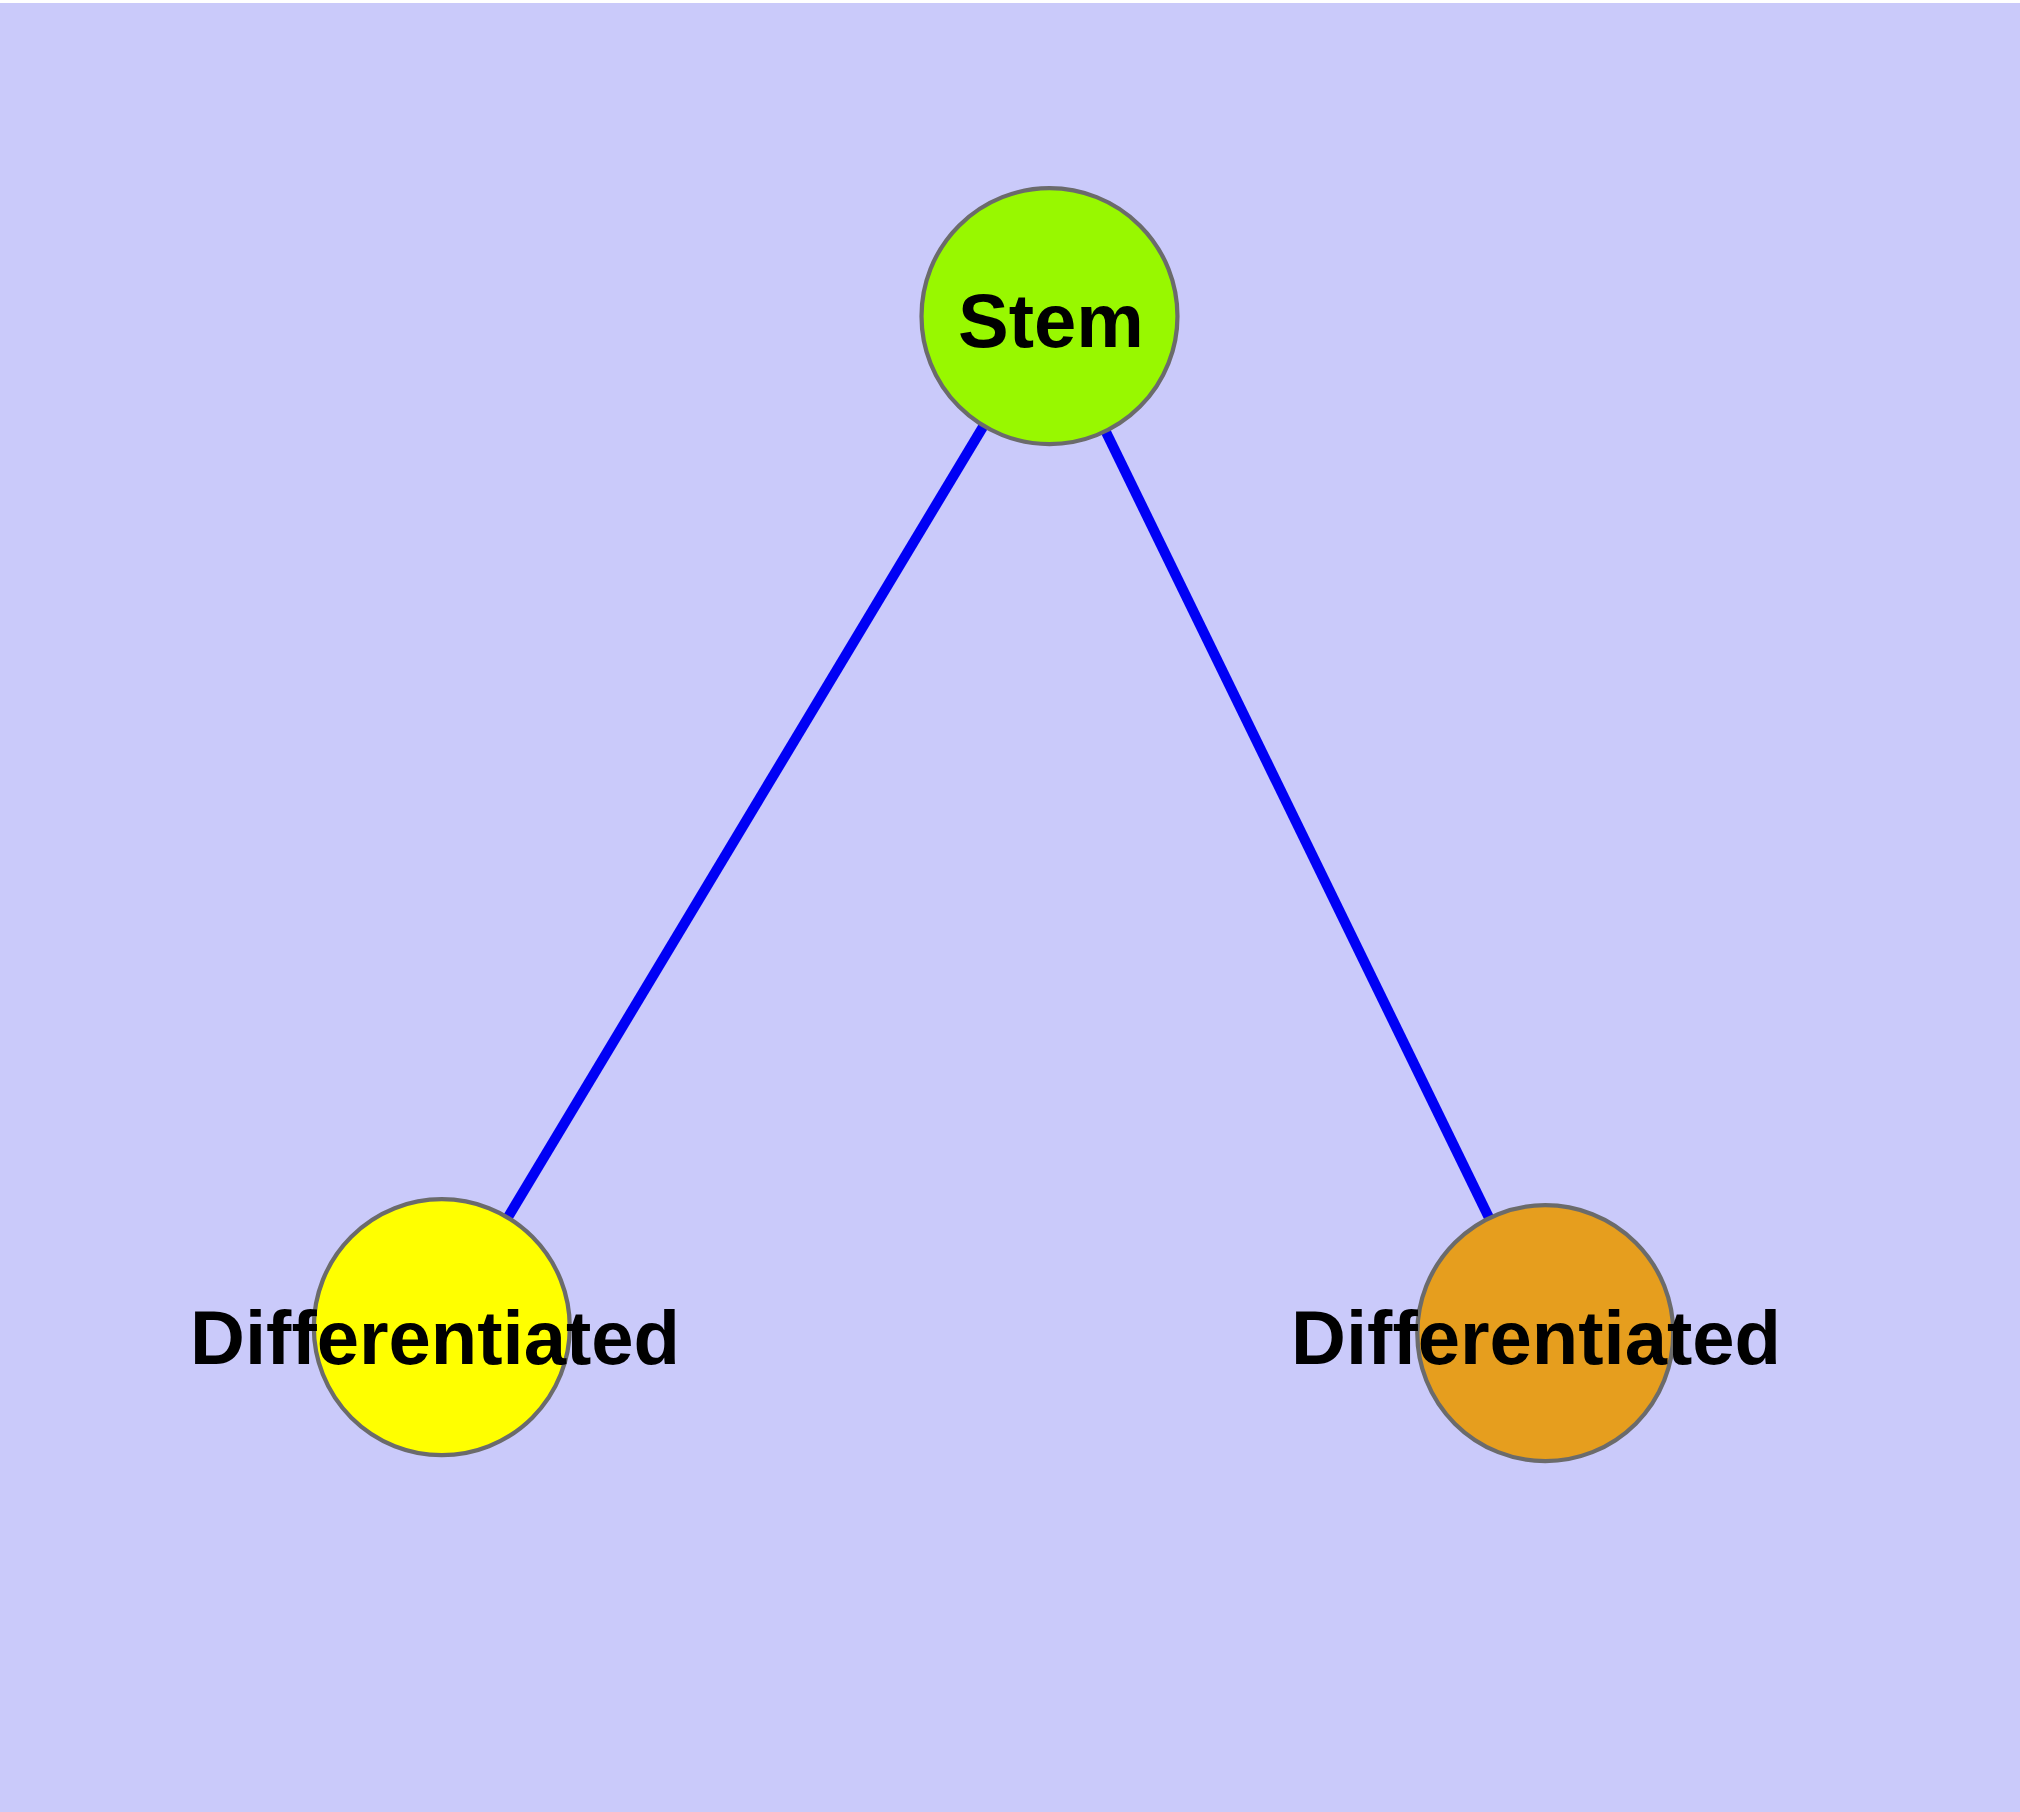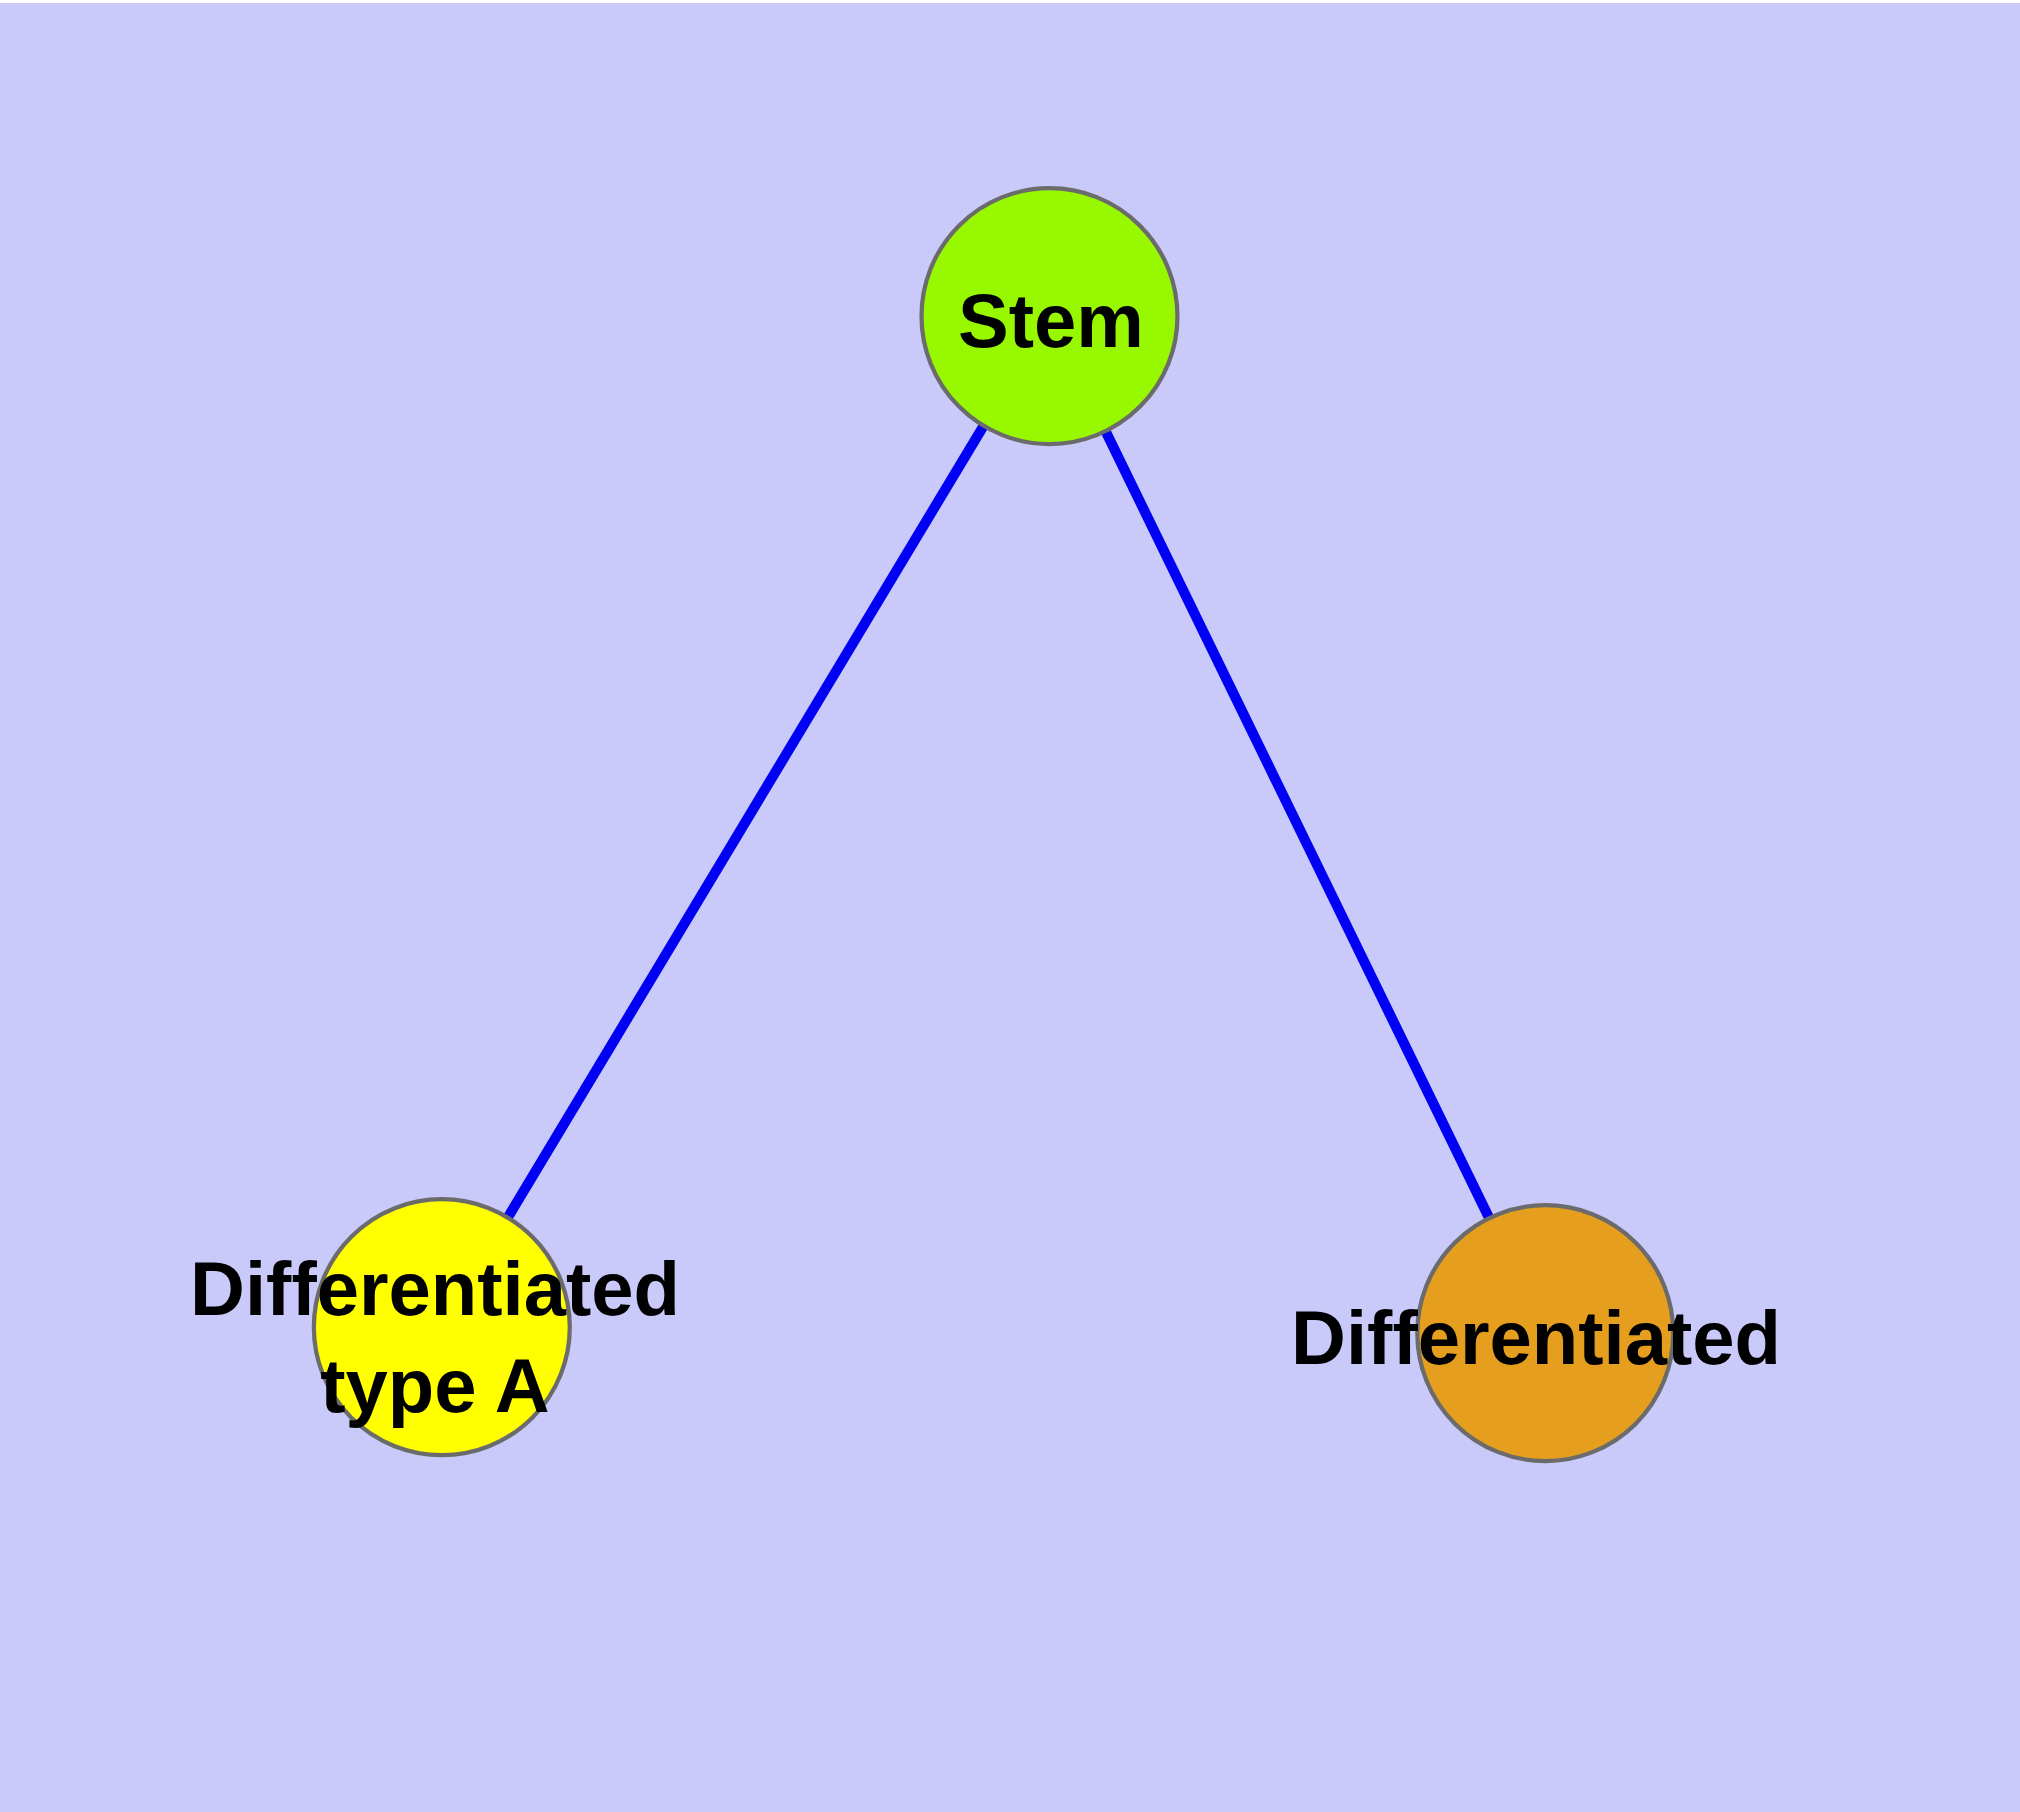--- a/index.html
+++ b/index.html
@@ -60,20 +60,19 @@
       <circle cx="1238" cy="373" r="151" fill="#98F800" stroke="#6B6B6B" stroke-width="5"></circle>
       <circle cx="521" cy="1566" r="151" fill="#FFFF00" stroke="#6B6B6B" stroke-width="5"></circle>
       <circle cx="1823" cy="1573" r="151" fill="#E69E1E" stroke="#6B6B6B" stroke-width="5"></circle>
     </svg>
   <div class="labels-layer">
       <div class="node-label" style="left: 1051px; top: 320px;">
         <div>Stem</div>
       </div>
       <div class="node-label" style="left: 435px; top: 1337px;">
         <div>Differentiated</div>
-        <div>type A</div>
       </div>
       <div class="node-label" style="left: 1536px; top: 1337px;">
         <div>Differentiated</div>
       </div>
     </div>
 </div>
 
 
 </body></html>

